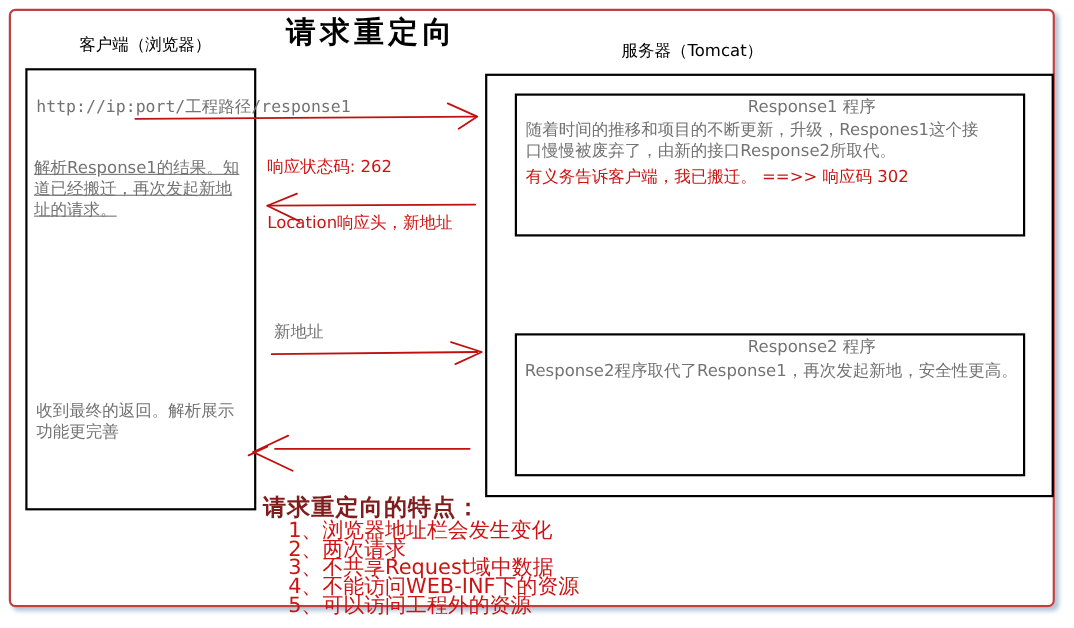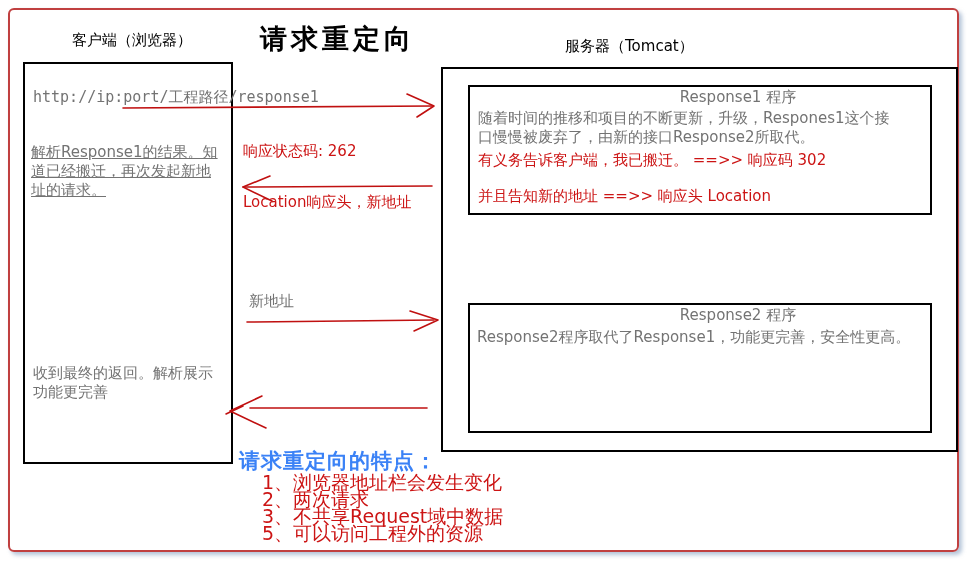--- a/index.html
+++ b/index.html
@@ -9,40 +9,40 @@
     -webkit-font-smoothing:antialiased;
   }
   .abs { position:absolute; }
   .frame {
     position:absolute; left:8px; top:8px; width:951px; height:544px;
     border:2px solid #c04040; border-radius:6px;
     box-shadow:3px 3px 4px rgba(140,165,195,0.65);
     box-sizing:border-box;
   }
   .title {
-    left:260px; top:21px; width:190px;
+    left:260px; top:11px; width:190px;
     font-size:27px; font-weight:bold; color:#000;
     letter-spacing:4px; white-space:nowrap;
   }
   .lane-label { font-size:15px; color:#000; white-space:nowrap; }
   .box { border:2px solid #000; box-sizing:border-box; background:transparent; }
   .client-box { left:23px; top:62px; width:210px; height:402px; }
   .server-box { left:441px; top:67px; width:517px; height:385px; }
   .inner-box  { left:468px; width:464px; height:130px; }
   .r1-box { top:85px; }
   .r2-box { top:303px; }
   .blue { color:#737373; }
   .red  { color:#cc1414; }
   .t15  { font-size:15px; line-height:19px; }
   .pre  { white-space:pre-line; }
   .nowrap { white-space:nowrap; }
   .mono { font-family:"DejaVu Sans Mono", monospace; }
   .inner-title { left:468px; width:540px; text-align:center; font-size:15px; }
   .features-title {
-    left:239px; top:447px; font-size:21px; font-weight:bold; color:#3b82f6;
+    left:239px; top:447px; font-size:21px; font-weight:bold; color:#7f1d1d;
     letter-spacing:1px; white-space:nowrap;text-align:right;
   }
   .features-list { left:262px; top:474px; font-size:19px; line-height:17px; }
   .features-list div { white-space:nowrap; }
   svg.arrows { position:absolute; left:0; top:0; pointer-events:none; }
   svg.arrows path {
     fill:none; stroke:#c01010; stroke-width:1.6px;
     stroke-linecap:round; stroke-linejoin:round;
   }
 </style>
@@ -66,25 +66,24 @@
   <div class="abs t15 blue pre" style="left:33px; top:364px; width:200px;">收到最终的返回。解析展示
 功能更完善</div>
 
   <div class="abs box server-box"></div>
 
   <div class="abs box inner-box r1-box"></div>
   <div class="abs blue inner-title" style="top:88px;">Response1 程序</div>
   <div class="abs t15 blue pre" style="left:478px; top:109px; width:450px;">随着时间的推移和项目的不断更新，升级，Respones1这个接
 口慢慢被废弃了，由新的接口Response2所取代。</div>
   <div class="abs t15 red nowrap" style="left:478px; top:151px;">有义务告诉客户端，我已搬迁。 ==&gt;&gt; 响应码 302</div>
-  <div class="abs t15 red nowrap" style="left:478px; top:187px;">并且告知新的地址   ==&gt;&gt; 响应头 Location</div>
 
   <div class="abs box inner-box r2-box"></div>
   <div class="abs blue inner-title" style="top:306px;">Response2 程序</div>
-  <div class="abs t15 blue nowrap" style="left:477px; top:328px;">Response2程序取代了Response1，功能更完善，安全性更高。</div>
+  <div class="abs t15 blue nowrap" style="left:477px; top:328px;">Response2程序取代了Response1，再次发起新地，安全性更高。</div>
 
   <div class="abs t15 red nowrap" style="left:243px; top:142px;">响应状态码: 262</div>
   <div class="abs t15 red nowrap" style="left:243px; top:193px;">Location响应头，新地址</div>
   <div class="abs t15 blue nowrap" style="left:249px; top:292px;">新地址</div>
 
   <svg class="arrows" width="976" height="571" viewBox="0 0 976 571">
     <g>
       <path d="M123 108 L433 106"></path>
       <path d="M407 94 L434 106 L417 117"></path>
     </g>
@@ -101,16 +100,17 @@
       <path d="M262 396 L230 411 L266 428"></path>
       <path d="M226 414 L243 406"></path>
     </g>
   </svg>
 
   <div class="abs features-title">请求重定向的特点：</div>
   <div class="abs red features-list">
     <div>1、浏览器地址栏会发生变化</div>
     <div>2、两次请求</div>
     <div>3、不共享Request域中数据</div>
+    <div>4、不能访问WEB-INF下的资源</div>
     <div>5、可以访问工程外的资源</div>
   </div>
 
 </div>
 
 </body></html>

